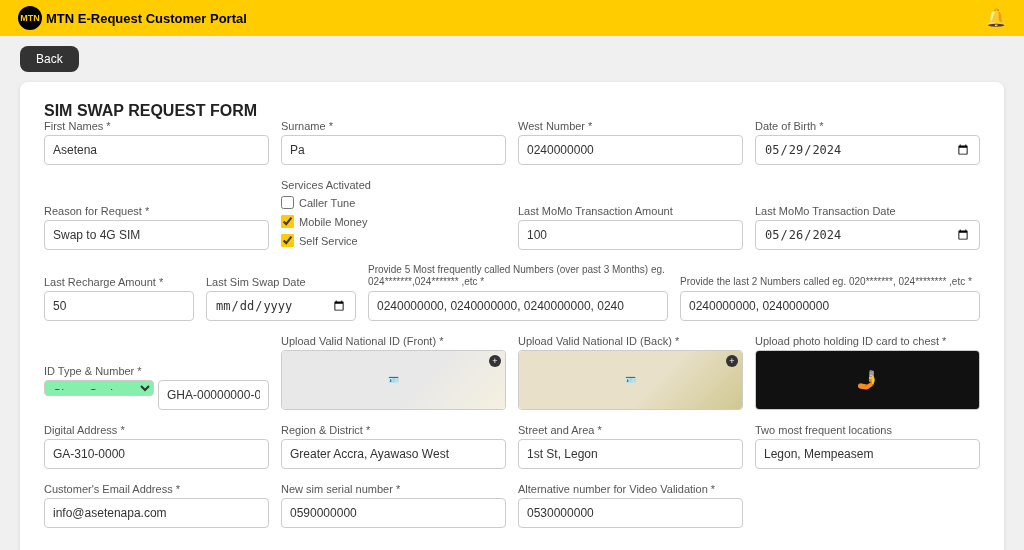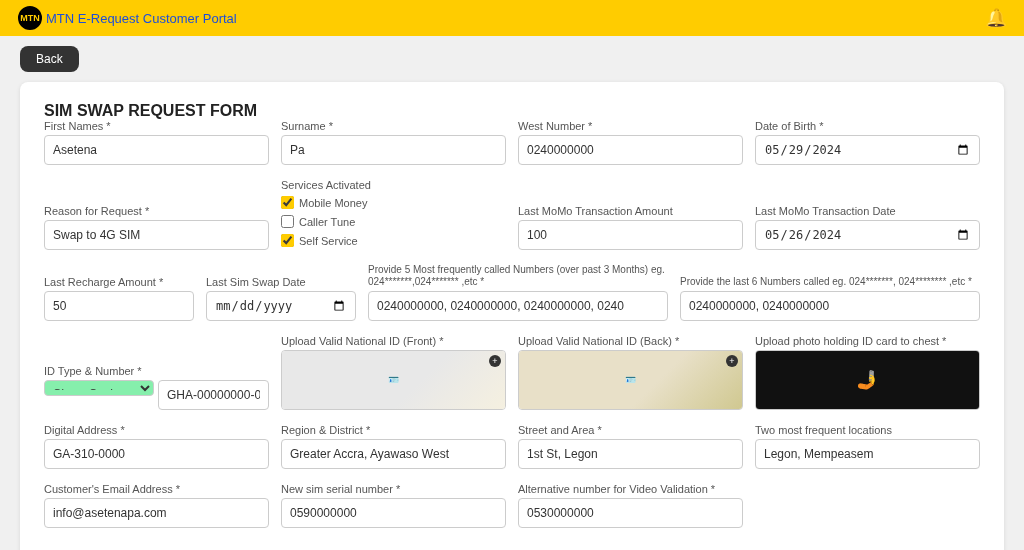--- a/index.html
+++ b/index.html
@@ -27,22 +27,22 @@
       display: flex;
       align-items: center;
       justify-content: center;
       color: #FFCC00;
       font-weight: bold;
       font-size: 9px;
       border: 2px solid #FFCC00;
     }
     .nav-title {
       font-size: 13px;
-      font-weight: 400;
-      color: #1d4ed8;
+      font-weight: 700;
+      color: #000000;
     }
     .nav-icon {
       font-size: 18px;
       color: #333;
     }
 
     
     .page-content {
       padding: 10px 20px 20px;
     }
@@ -249,29 +249,29 @@
 
     <div class="form-row">
       <div class="form-group">
         <label>Reason for Request *</label>
         <input type="text" value="Swap to 4G SIM" style="">
       </div>
       <div class="form-group">
         <label>Services Activated</label>
         <div class="checkbox-group">
           <label class="checkbox-item">
-            <input type="checkbox" checked="" style="">
-            <span>Mobile Money</span>
-          </label>
-          <label class="checkbox-item">
             <input type="checkbox" style="">
             <span>Caller Tune</span>
           </label>
           <label class="checkbox-item">
             <input type="checkbox" checked="" style="">
+            <span>Mobile Money</span>
+          </label>
+          <label class="checkbox-item">
+            <input type="checkbox" checked="" style="">
             <span>Self Service</span>
           </label>
         </div>
       </div>
       <div class="form-group">
         <label>Last MoMo Transaction Amount</label>
         <input type="text" value="100" style="">
       </div>
       <div class="form-group">
         <label>Last MoMo Transaction Date</label>
@@ -286,21 +286,21 @@
       </div>
       <div class="form-group">
         <label>Last Sim Swap Date</label>
         <input type="date" style="">
       </div>
       <div class="form-group w-2">
         <label style="white-space:normal;line-height:1.2;font-size:10px;">Provide 5 Most frequently called Numbers (over past 3 Months) eg. 024*******,024******* ,etc *</label>
         <input type="text" value="0240000000, 0240000000, 0240000000, 0240" style="">
       </div>
       <div class="form-group w-2">
-        <label style="white-space:normal;line-height:1.2;font-size:10px;">Provide the last 6 Numbers called eg. 024*******, 024******** ,etc *</label>
+        <label style="white-space:normal;line-height:1.2;font-size:10px;">Provide the last 2 Numbers called eg. 020*******, 024******** ,etc *</label>
         <input type="text" value="0240000000, 0240000000" style="">
       </div>
     </div>
 
     <div class="form-row">
       <div class="form-group">
         <label>ID Type &amp; Number *</label>
         <div class="id-group">
           <select>
             <option>Ghana Card</option>

